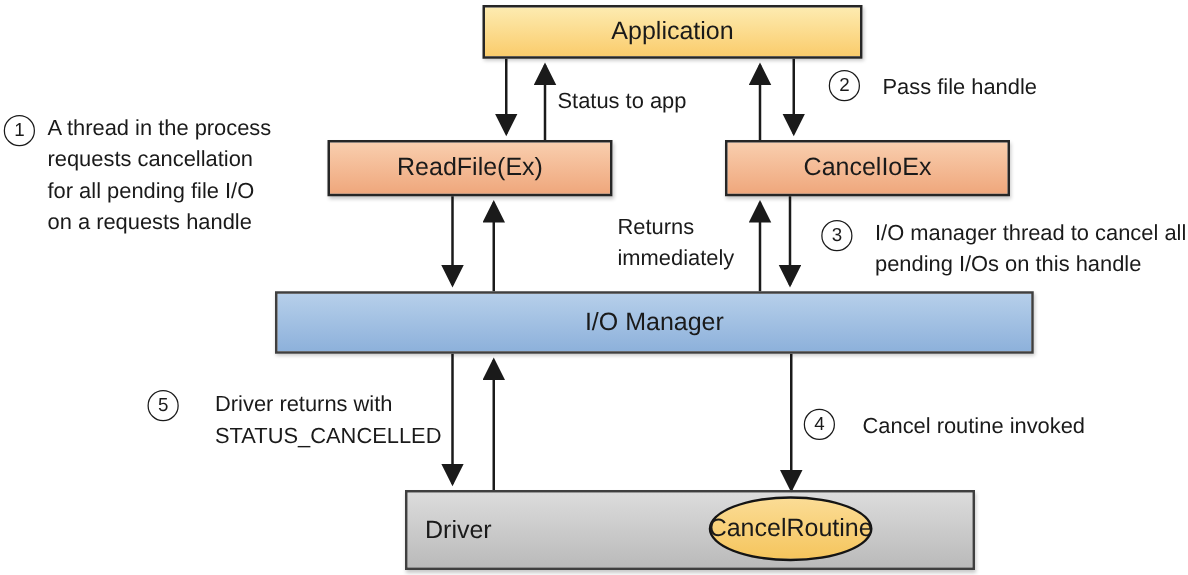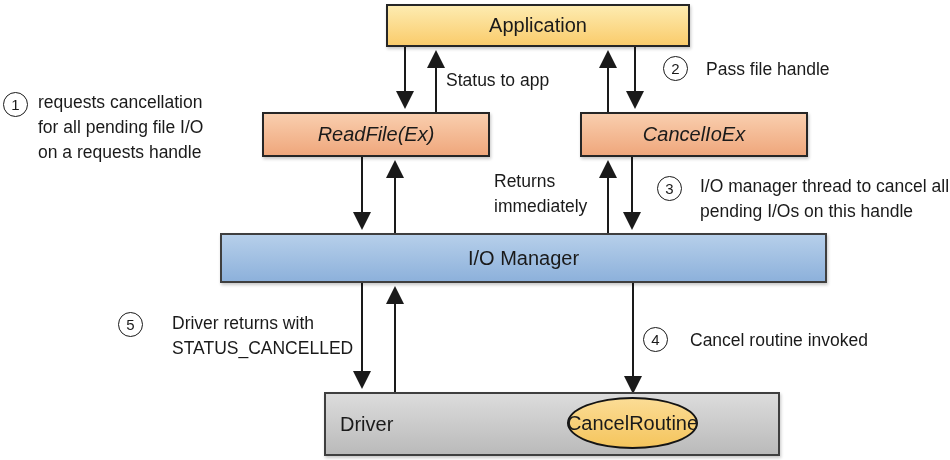--- a/index.html
+++ b/index.html
@@ -9,21 +9,21 @@
     overflow:hidden;
   }
   .arrows { position:absolute; left:0; top:0; width:950px; height:460px; pointer-events:none; }
   .box {
     position:absolute; display:flex; align-items:center; justify-content:center;
     border:2px solid #262626; box-sizing:border-box; font-size:20px;
     box-shadow:1px 2px 3px rgba(0,0,0,0.22);
     margin-left:14px;
   }
   .box-app    { left:372px; top:4px;   width:304px; height:43px; background:linear-gradient(#FDEBB0,#FACC6C); }
-  .box-api    { background:linear-gradient(#F9CEAE,#EFA77C); font-style:italic; }
+  .box-api    { background:linear-gradient(#F9CEAE,#EFA77C); }
   .box-read   { left:248px; top:112px; width:228px; height:45px; }
   .box-cancel { left:566px; top:112px; width:228px; height:45px; }
   .box-iomgr  { left:206px; top:233px; width:607px; height:50px; background:linear-gradient(#B6CFEA,#8DB1DB); border-color:#3f3f3f; }
   .box-driver { left:310px; top:392px; width:456px; height:64px; background:linear-gradient(#DCDCDC,#BABABA); border-color:#3f3f3f; justify-content:flex-start; padding-left:14px; }
   .ellipse {
     position:absolute; left:567px; top:397px; width:131px; height:52px;
     background:linear-gradient(#FBDC95,#F5C55D); border:2px solid #141414; border-radius:50%;
     box-sizing:border-box; display:flex; flex-direction:row; align-items:center; justify-content:center;
     font-size:20px; line-height:20px;
   }
@@ -81,20 +81,21 @@
   </div>
 
   <div class="edge-label" style="left:446px; top:68px;">Status to app</div>
   <div class="edge-label" style="left:494px; top:169px;">
     <div>Returns</div>
     <div>immediately</div>
   </div>
 
   <div class="note-circle" style="left:3px; top:92px;">1</div>
   <div class="note-text" style="left:38px; top:90px;">
+    <div>A thread in the process</div>
     <div>requests cancellation</div>
     <div>for all pending file I/O</div>
     <div>on a requests handle</div>
   </div>
 
   <div class="note-circle" style="left:663px; top:56px;">2</div>
   <div class="note-text" style="left:706px; top:57px;">
     <div>Pass file handle</div>
   </div>
 

